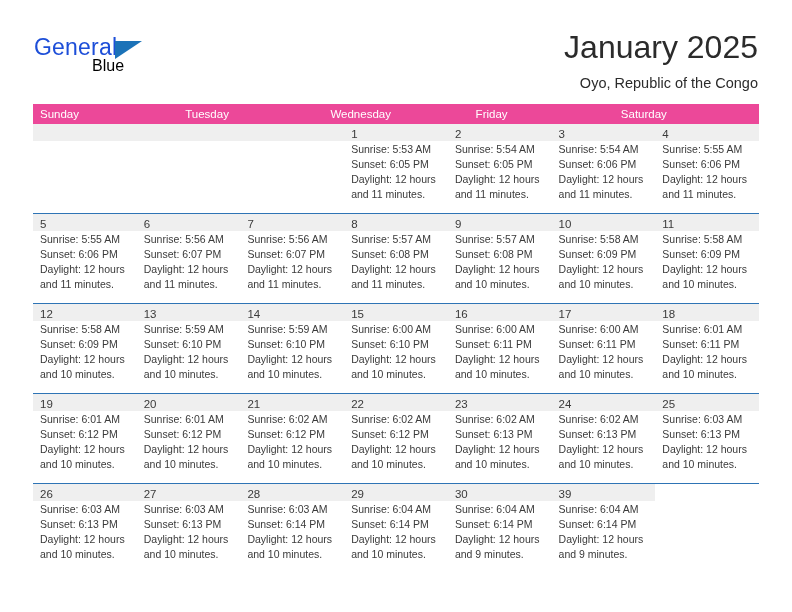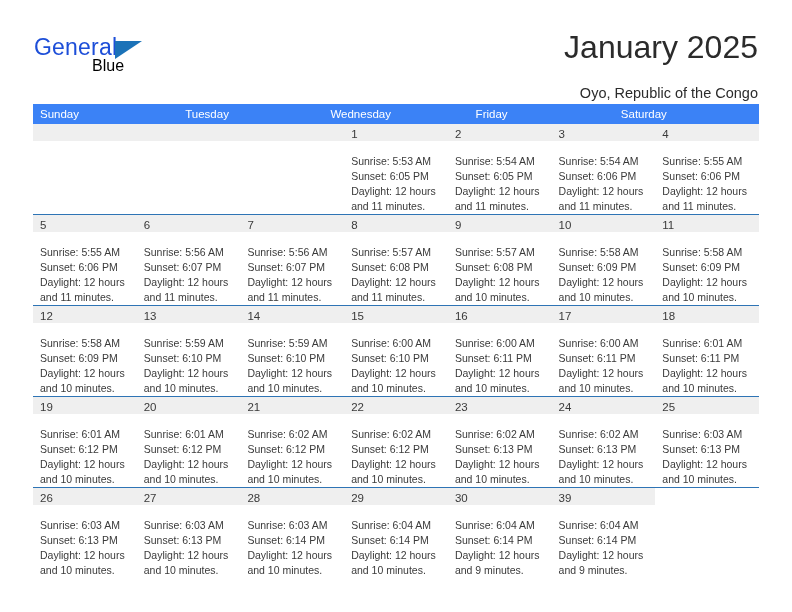--- a/index.html
+++ b/index.html
@@ -68,37 +68,37 @@
     top: 30px;
     text-align: right;
   }
   .cal-title {
     font-size: 32px;
     color: #2b2b2b;
     line-height: 34px;
     white-space: nowrap;
   }
   .cal-subtitle {
-    margin-top: 20px;
+    margin-top: 10px;
     font-size: 14.5px;
     color: #2b2b2b;
     line-height: 18px;
     white-space: nowrap;
   }
 
   
   .calendar {
     position: absolute;
     left: 33px;
     top: 104px;
     width: 726px;
   }
   .dow-row {
     display: flex;
-    background: #3b82f6;
+    background: #ec4899;
     height: 20px;
   }
   .dow {
     flex: 1 1 0;
     color: #ffffff;
     font-size: 11.5px;
     line-height: 20px;
     padding-left: 7px;
     box-sizing: border-box;
     white-space: nowrap;
@@ -124,21 +124,21 @@
     height: 17px;
     padding-left: 7px;
     box-sizing: border-box;
   }
   .daynum {
     font-size: 11.5px;
     line-height: 17px;
     color: #3a3a3a;
   }
   .day-info {
-    padding: 13px 5px 0 7px;
+    padding: 1px 5px 0 7px;
     box-sizing: border-box;
   }
   .info-line {
     font-size: 10.5px;
     line-height: 15px;
     color: #3a3a3a;
     white-space: nowrap;
   }
   .empty .daynum-strip {
     background: #efefef;

